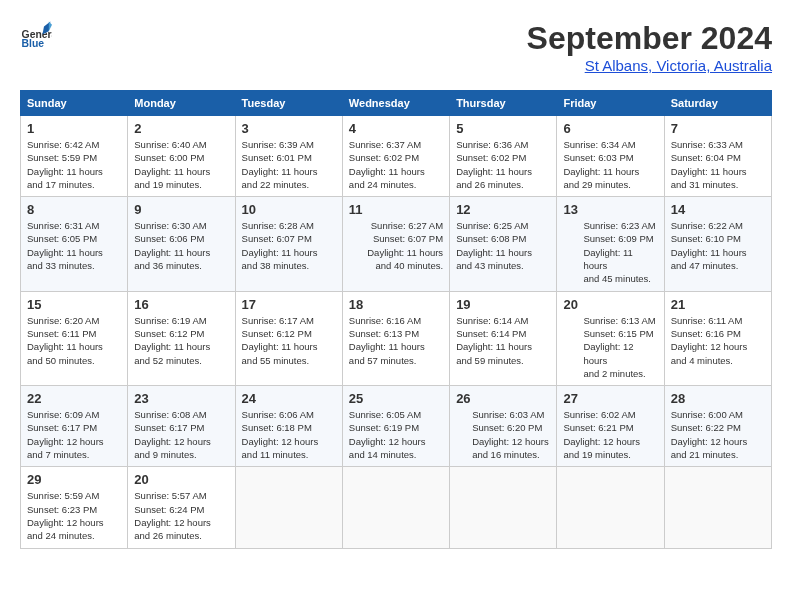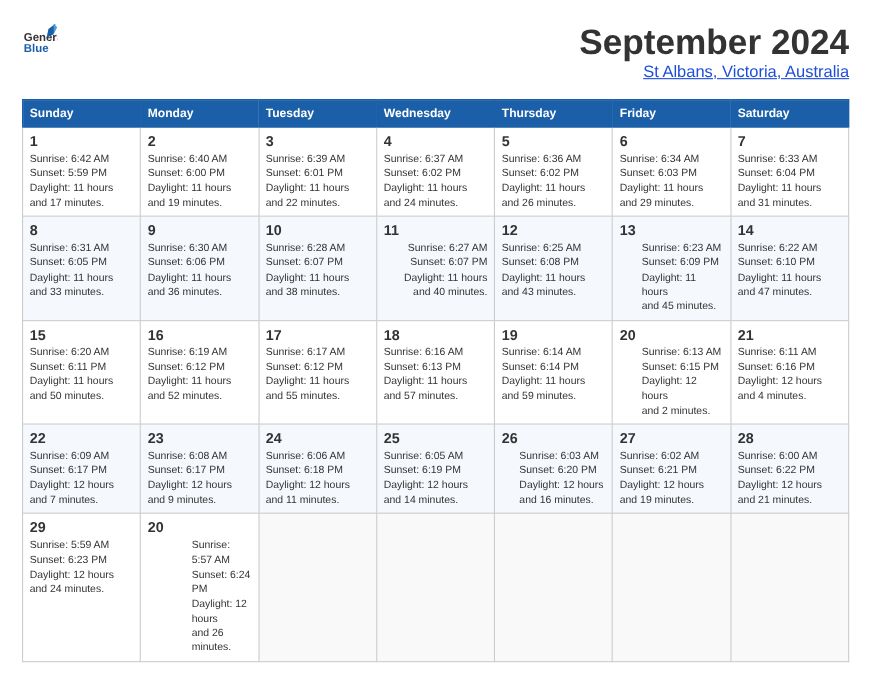--- a/index.html
+++ b/index.html
@@ -318,21 +318,21 @@
       <tr>
         <td>
           <span class="day-num">29</span>
           <div class="day-info" style="white-space: pre-line;">Sunrise: 5:59 AM
 Sunset: 6:23 PM
 Daylight: 12 hours
 and 24 minutes.</div>
         </td>
         <td>
           <span class="day-num">20</span>
-          <div class="day-info" style="white-space: pre-line; margin-left: 40px;">Sunrise: 5:57 AM
+          <div class="day-info" style="white-space: pre-line;">Sunrise: 5:57 AM
 Sunset: 6:24 PM
 Daylight: 12 hours
 and 26 minutes.</div>
         </td>
         <td class="empty-cell"></td>
         <td class="empty-cell"></td>
         <td class="empty-cell"></td>
         <td class="empty-cell"></td>
         <td class="empty-cell"></td>
       </tr>

